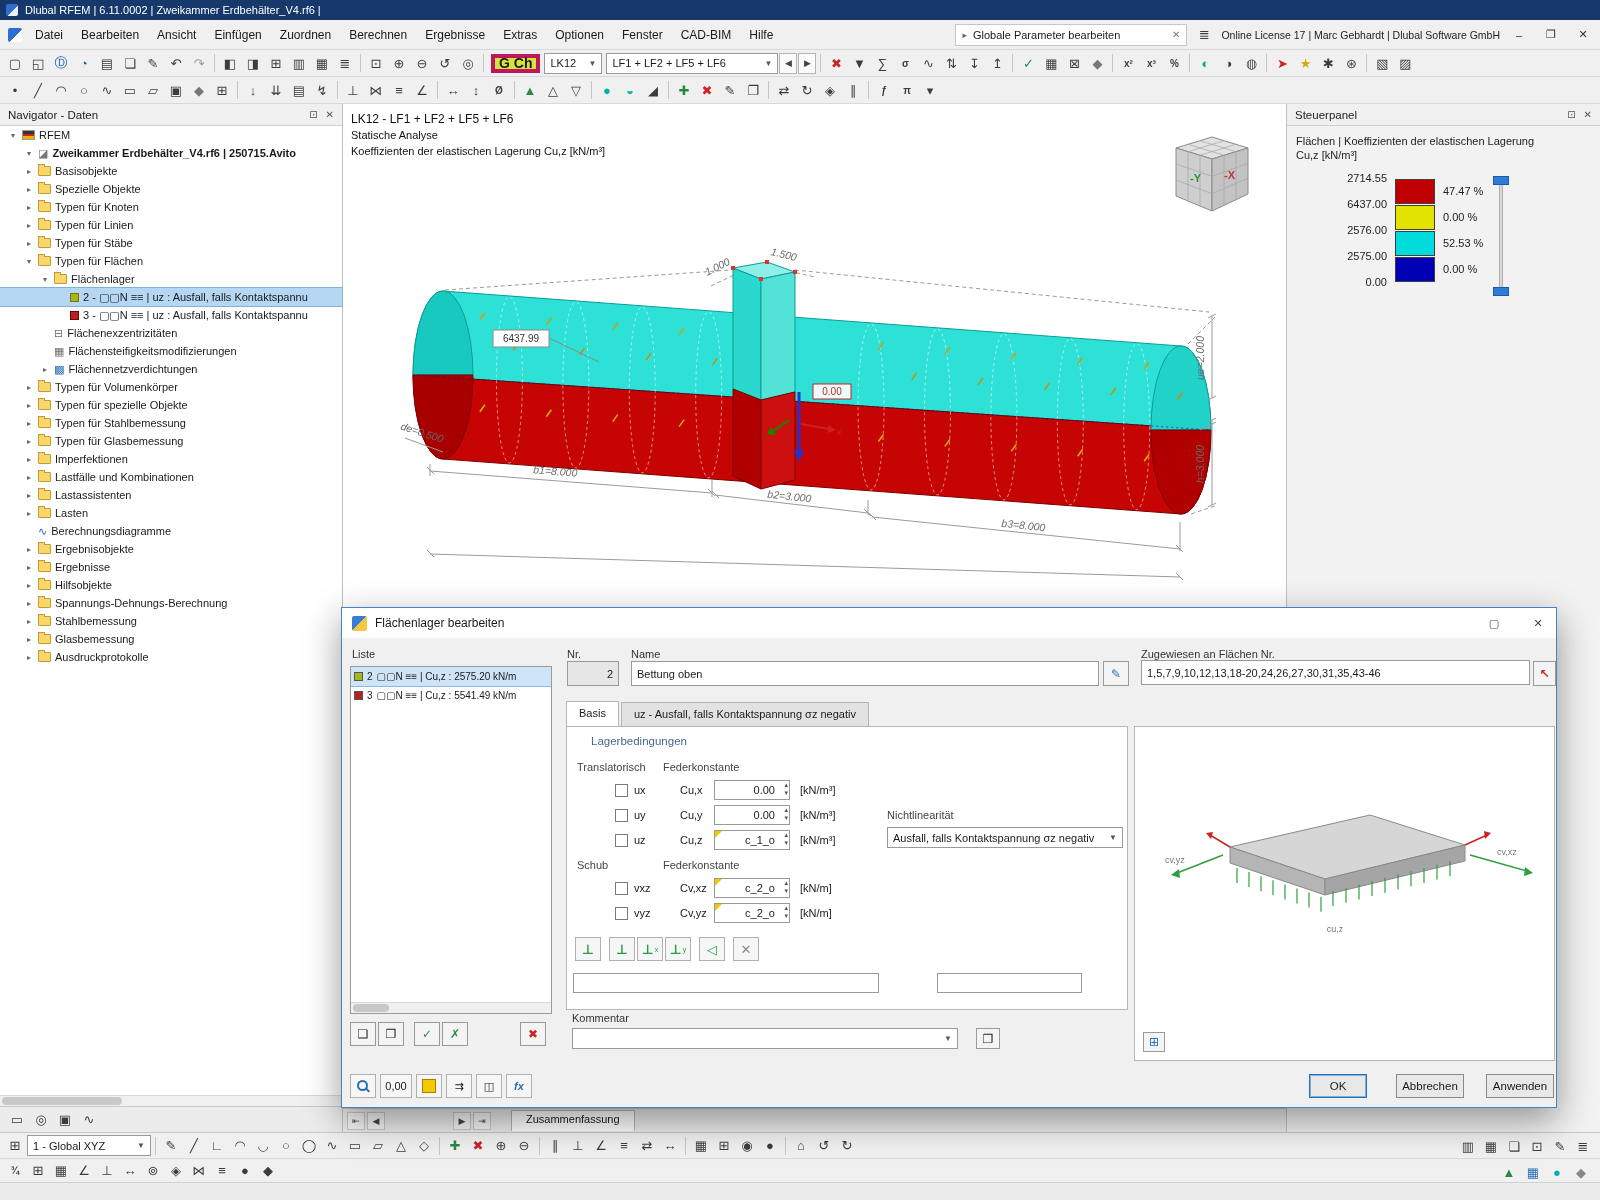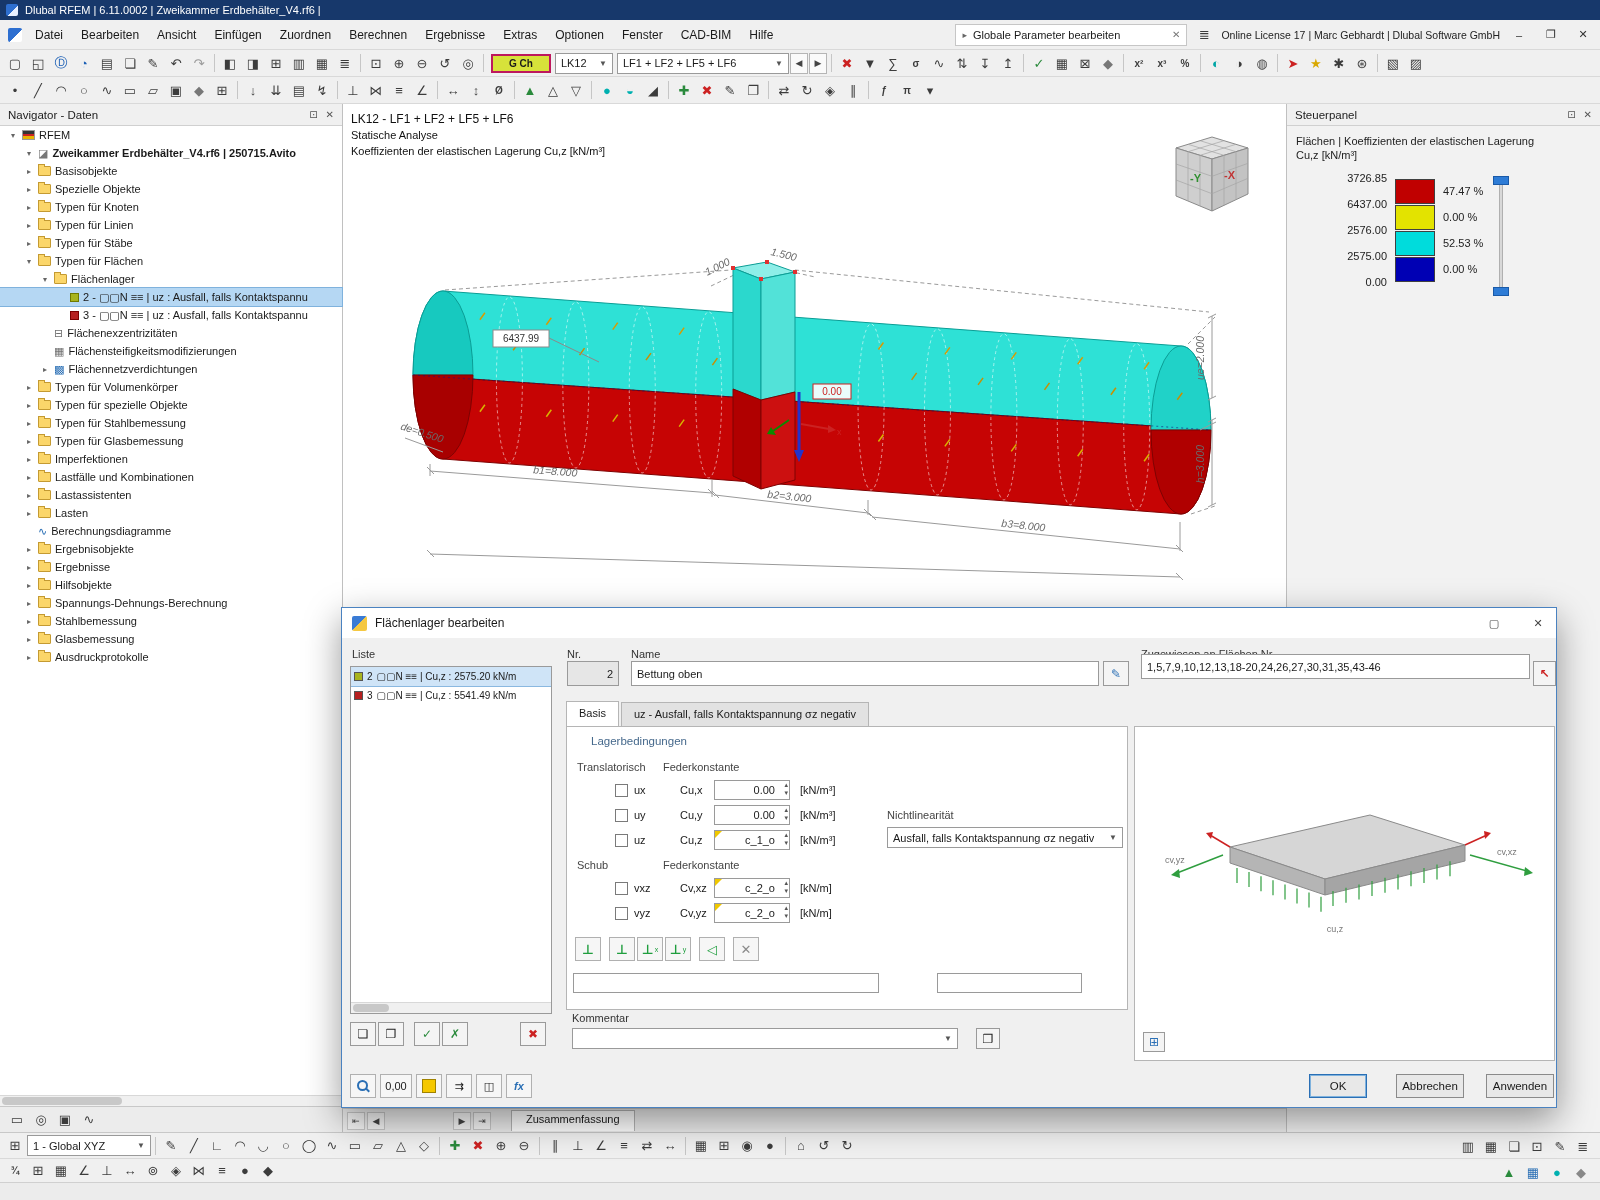--- a/index.html
+++ b/index.html
@@ -23,21 +23,21 @@
 
   
   .toolbar{position:absolute;left:0;width:1600px;background:#f0f0f0;border-bottom:1px solid #d9d9d9;display:flex;align-items:center;padding:0 4px;gap:1px;}
   .t1{top:50px;height:27px;}
   .t2{top:77px;height:27px;}
   .tbtn{display:inline-flex;align-items:center;justify-content:center;width:22px;height:22px;font-size:13px;color:#3c3c3c;border-radius:2px;}
   .ttxt{font-size:10px;font-weight:bold;}
   .tsep{width:1px;height:18px;background:#c6c6c6;margin:0 3px;display:inline-block;}
   .combo{display:inline-flex;align-items:center;gap:4px;background:#fff;border:1px solid #9a9a9a;height:21px;padding:0 5px;font-size:11px;white-space:nowrap;}
   .combo .arr{font-size:8px;color:#555;margin-left:auto;}
-  .badge{display:inline-flex;align-items:center;height:19px;padding:0 16px;background:#d7e23a;border:2px solid #be185d;font-size:10px;font-weight:bold;margin:0 3px;}
+  .badge{display:inline-flex;align-items:center;height:19px;padding:0 4px;background:#d7e23a;border:4px solid #be185d;font-size:14px;font-weight:bold;margin:0 3px;}
   .smallnav{display:inline-flex;align-items:center;justify-content:center;width:18px;height:21px;border:1px solid #b5b5b5;background:#fafafa;font-size:9px;color:#444;}
 
   
   .navigator{position:absolute;left:0;top:104px;width:343px;height:1028px;background:#fff;border-right:1px solid #c0c0c0;}
   .panelhdr{height:22px;display:flex;align-items:center;background:#f0f0f0;border-bottom:1px solid #d0d0d0;padding:0 8px;font-size:11.5px;color:#222;}
   .panelhdr .hico{margin-left:auto;display:flex;gap:8px;color:#555;font-size:10px;}
   .trow{height:18px;display:flex;align-items:center;gap:4px;font-size:11px;white-space:nowrap;overflow:hidden;}
   .tsel{background:#b5d7f3;outline:1px solid #7fb2dd;}
   .texp{width:10px;font-size:8px;color:#666;flex:none;text-align:center;}
   .tico{flex:none;display:inline-flex;align-items:center;justify-content:center;}
@@ -620,21 +620,21 @@
     <span class="hico">
       <span>⊡</span>
       <span>✕</span>
     </span>
   </div>
   <div class="sp-sub">
     <div>Flächen | Koeffizienten der elastischen Lagerung</div>
     <div>Cu,z [kN/m³]</div>
   </div>
   <div class="scale" id="scale">
-      <span class="scale-val" style="top: -6px;">3726.85</span>
+      <span class="scale-val" style="top: -6px;">2714.55</span>
       <span class="scale-val" style="top: 20px;">6437.00</span>
       <span class="scale-val" style="top: 46px;">2576.00</span>
       <span class="scale-val" style="top: 72px;">2575.00</span>
       <span class="scale-val" style="top: 98px;">0.00</span>
       <span class="scale-swatch" style="top: 1px; background: rgb(192, 0, 0);"></span>
       <span class="scale-pct" style="top: 7px;">47.47 %</span>
       <span class="scale-swatch" style="top: 27px; background: rgb(227, 227, 0);"></span>
       <span class="scale-pct" style="top: 33px;">0.00 %</span>
       <span class="scale-swatch" style="top: 53px; background: rgb(0, 220, 220);"></span>
       <span class="scale-pct" style="top: 59px;">52.53 %</span>
@@ -762,21 +762,21 @@
   <span class="iconbtn" style="left:178px;top:414px;width:26px;height:24px;color:#cc2222;">✖</span>
 
   <span class="dlab" style="left:225px;top:40px;">Nr.</span>
   <div class="dfield gray" style="left:225px;top:53px;width:52px;height:25px;">2</div>
 
   <span class="dlab" style="left:289px;top:40px;">Name</span>
   <div class="dfield" style="left:289px;top:53px;width:468px;height:25px;">Bettung oben</div>
   <span class="iconbtn" style="left:761px;top:53px;width:26px;height:25px;color:#2a6fb5;">✎</span>
 
   <span class="dlab" style="left:799px;top:40px;">Zugewiesen an Flächen Nr.</span>
-  <div class="dfield" style="left:799px;top:46px;width:389px;height:25px;">1,5,7,9,10,12,13,18-20,24,26,27,30,31,35,43-46</div>
+  <div class="dfield" style="left:799px;top:52px;width:389px;height:25px;">1,5,7,9,10,12,13,18-20,24,26,27,30,31,35,43-46</div>
   <span class="iconbtn" style="left:1191px;top:53px;width:23px;height:25px;color:#cc2222;font-weight:bold;">↖</span>
 
   <div class="dlg-tabs">
     <span class="dtab active">Basis</span>
     <span class="dtab">uz - Ausfall, falls Kontaktspannung σz negativ</span>
   </div>
 
   <div class="dcontent">
     <span class="grouptitle">Lagerbedingungen</span>
     <span class="colhdr" style="left:10px;top:34px;">Translatorisch</span>

